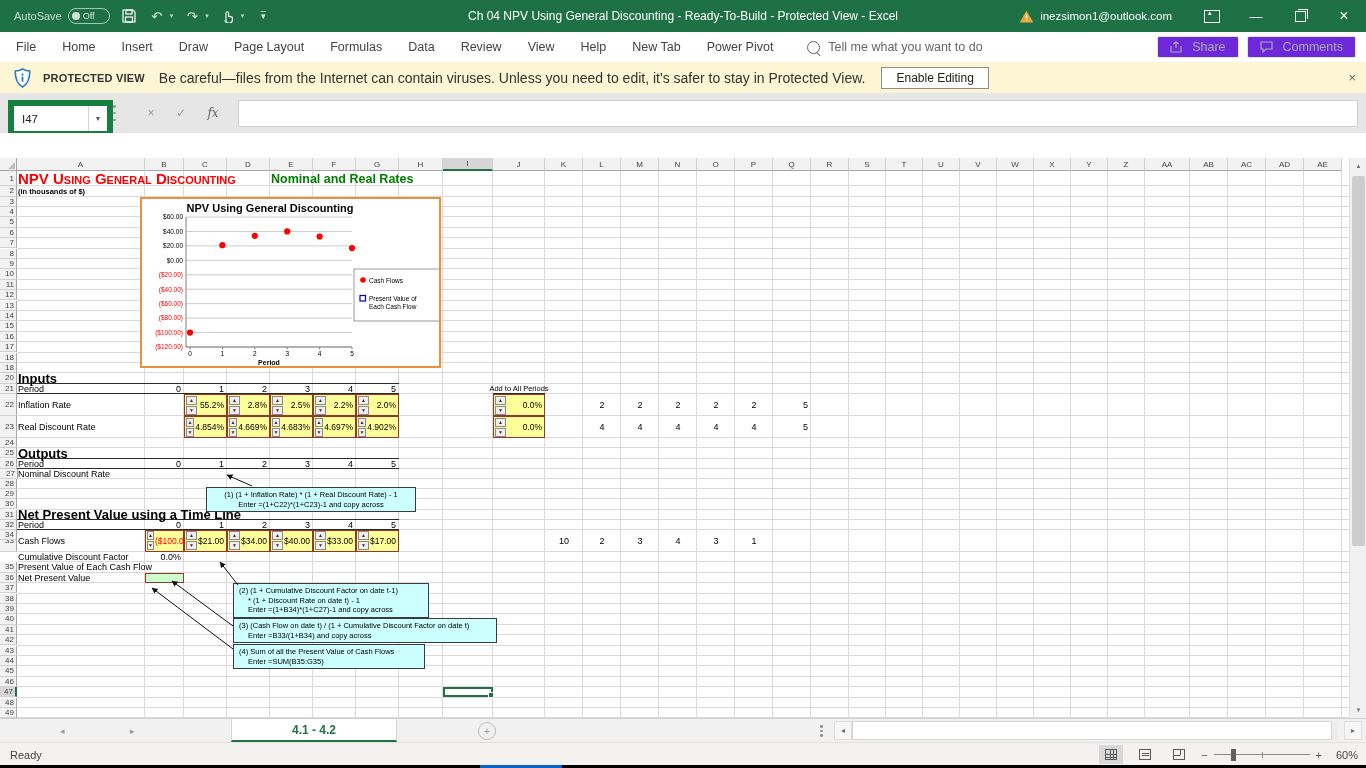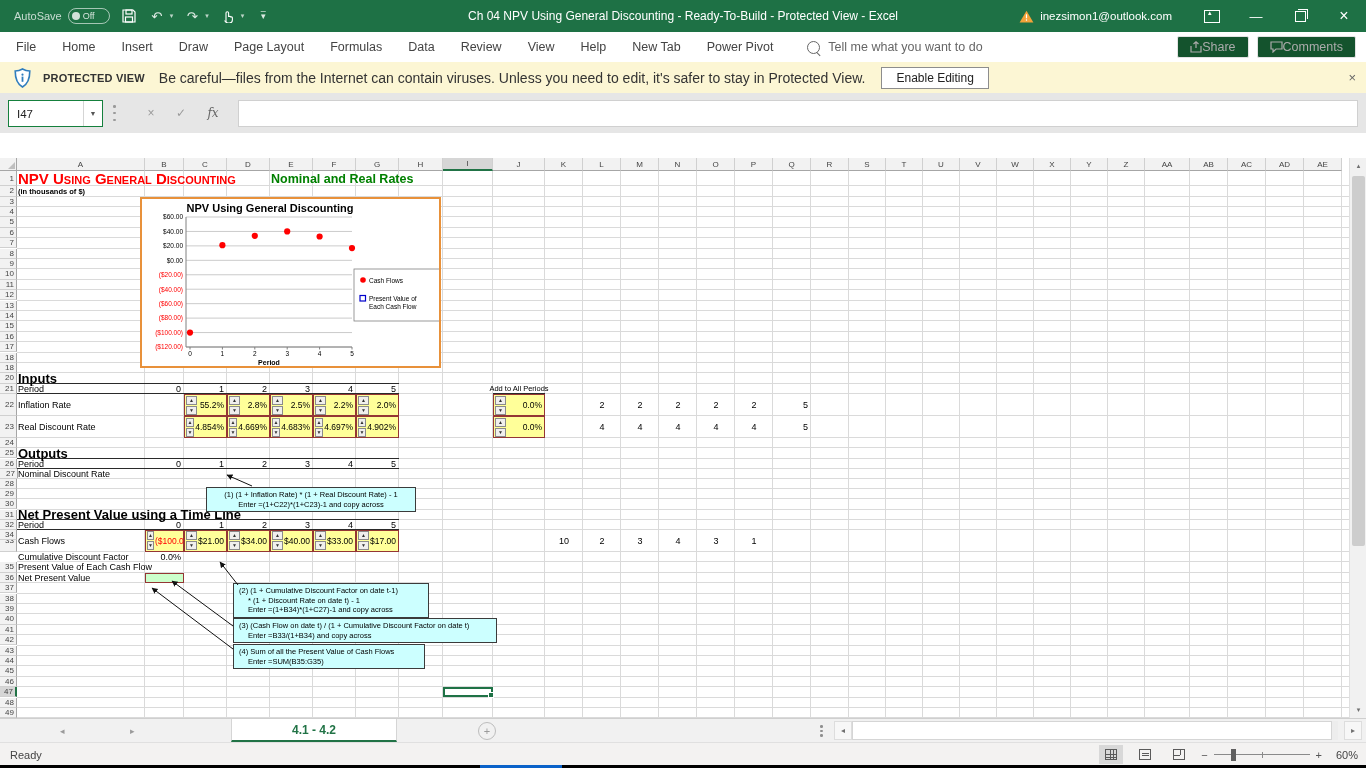--- a/index.html
+++ b/index.html
@@ -22,31 +22,31 @@
   .ribdisp{width:14px;height:11px;border:1px solid #fff;position:relative;}
   .ribdisp:before{content:"▴";position:absolute;left:3px;top:-2px;font-size:7px;color:#fff;}
   
   #menubar{position:absolute;left:0;top:32px;width:1366px;height:30px;background:#fff;display:flex;align-items:center;}
   #ribbontabs{display:flex;align-items:center;gap:26px;padding-left:16px;font-size:12.5px;color:#444;}
   #ribbontabs span{cursor:default;}
   .searchbox{display:flex;align-items:center;gap:8px;margin-left:34px;font-size:12.5px;color:#666;}
   .mag{width:11px;height:11px;border:1.4px solid #666;border-radius:50%;position:relative;display:inline-block;}
   .mag:after{content:"";position:absolute;left:9px;top:10px;width:5px;height:1.4px;background:#666;transform:rotate(45deg);transform-origin:0 0;}
   .mb-right{position:absolute;right:10px;display:flex;gap:8px;}
-  .graybtn{display:flex;align-items:center;gap:0;font-size:12.5px;color:#ababab;border:1px solid #e3e3e3;background:#14532d;padding:3px 12px;border-radius:2px;}
+  .graybtn{display:flex;align-items:center;gap:10px;font-size:12.5px;color:#ababab;border:1px solid #e3e3e3;background:#6d28d9;padding:3px 12px;border-radius:2px;}
   
   #pvbar{position:absolute;left:0;top:62px;width:1366px;height:31px;background:#FCF6D4;display:flex;align-items:center;border-bottom:1px solid #e8e0b8;}
   .shield{margin-left:14px;margin-right:12px;}
   #pvlabel{font-size:11px;font-weight:bold;color:#333;letter-spacing:.2px;margin-right:14px;}
   #pvmsg{font-size:14px;color:#333;text-align:right;}
   #enable-editing{margin-left:16px;background:#fff;border:1px solid #8d8d8d;font-size:12px;color:#222;padding:3px 14px;font-family:inherit;}
   #pvclose{position:absolute;right:10px;font-size:13px;color:#666;}
   
   #fxbar{position:absolute;left:0;top:93px;width:1366px;height:40px;background:#E6E6E6;display:flex;align-items:center;}
-  #namebox{position:absolute;left:8px;top:7px;width:93px;height:25px;background:#fff;border:1px solid #15803d;display:flex;align-items:center;font-size:11.5px;}
+  #namebox{position:absolute;left:8px;top:7px;width:93px;height:25px;background:#fff;border:6px solid #15803d;display:flex;align-items:center;font-size:11.5px;}
   #namebox .nb-val{flex:1;padding-left:8px;color:#222;}
   #namebox .nb-dd{width:18px;height:100%;border-left:1px solid #d5d5d5;display:flex;align-items:center;justify-content:center;font-size:7px;color:#555;}
   .fx-dots{position:absolute;left:113px;top:12px;width:3px;height:16px;display:flex;flex-direction:column;justify-content:space-between;}
   .fx-dots i{width:2.5px;height:2.5px;border-radius:50%;background:#9a9a9a;}
   .fxbtn{position:absolute;top:7px;height:25px;width:26px;display:flex;align-items:center;justify-content:center;font-size:12px;color:#9a9a9a;}
   #fxinput{position:absolute;left:238px;top:7px;right:8px;height:25px;background:#fff;border:1px solid #d0d0d0;}
   #fxgap{position:absolute;left:0;top:133px;width:1366px;height:25px;background:#fff;}
   
   #sheet{position:absolute;left:0;top:0;width:1366px;height:768px;}
   .colhdr{position:absolute;top:158px;height:13px;background:#F2F2F2;border-right:1px solid #D0D0D0;border-bottom:1px solid #A6A6A6;font-size:8px;color:#444;display:flex;align-items:center;justify-content:center;box-sizing:border-box;}

